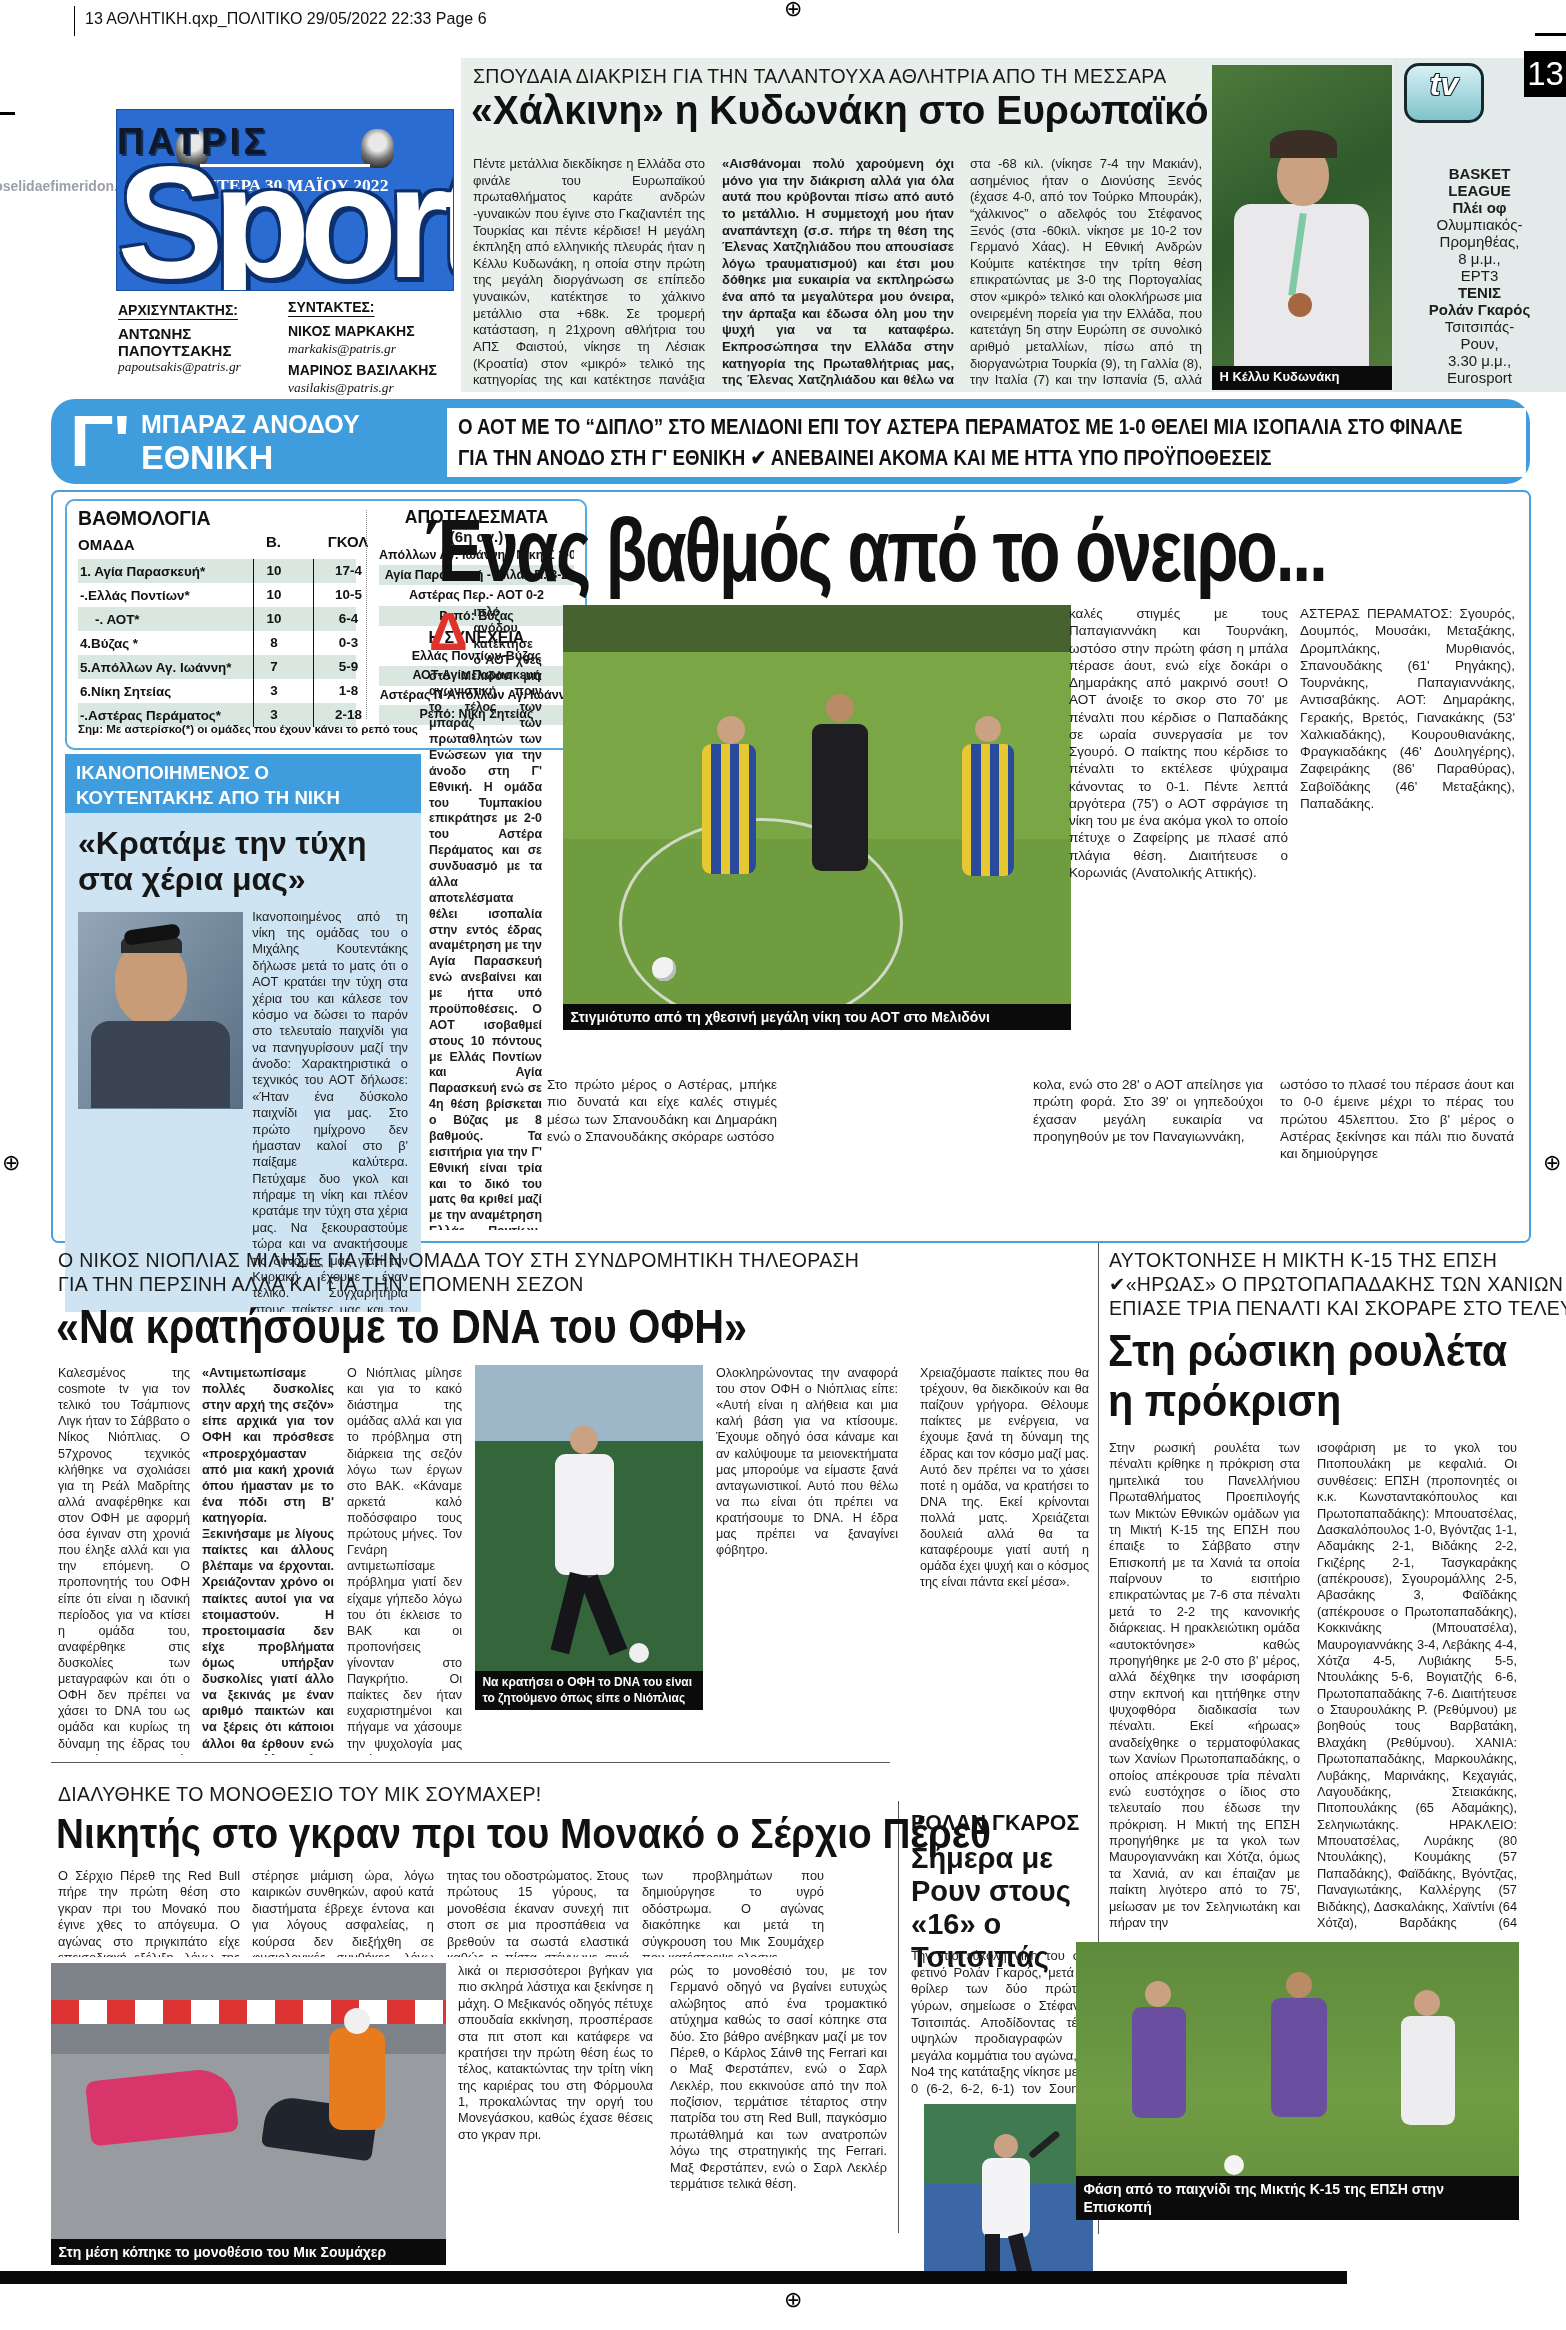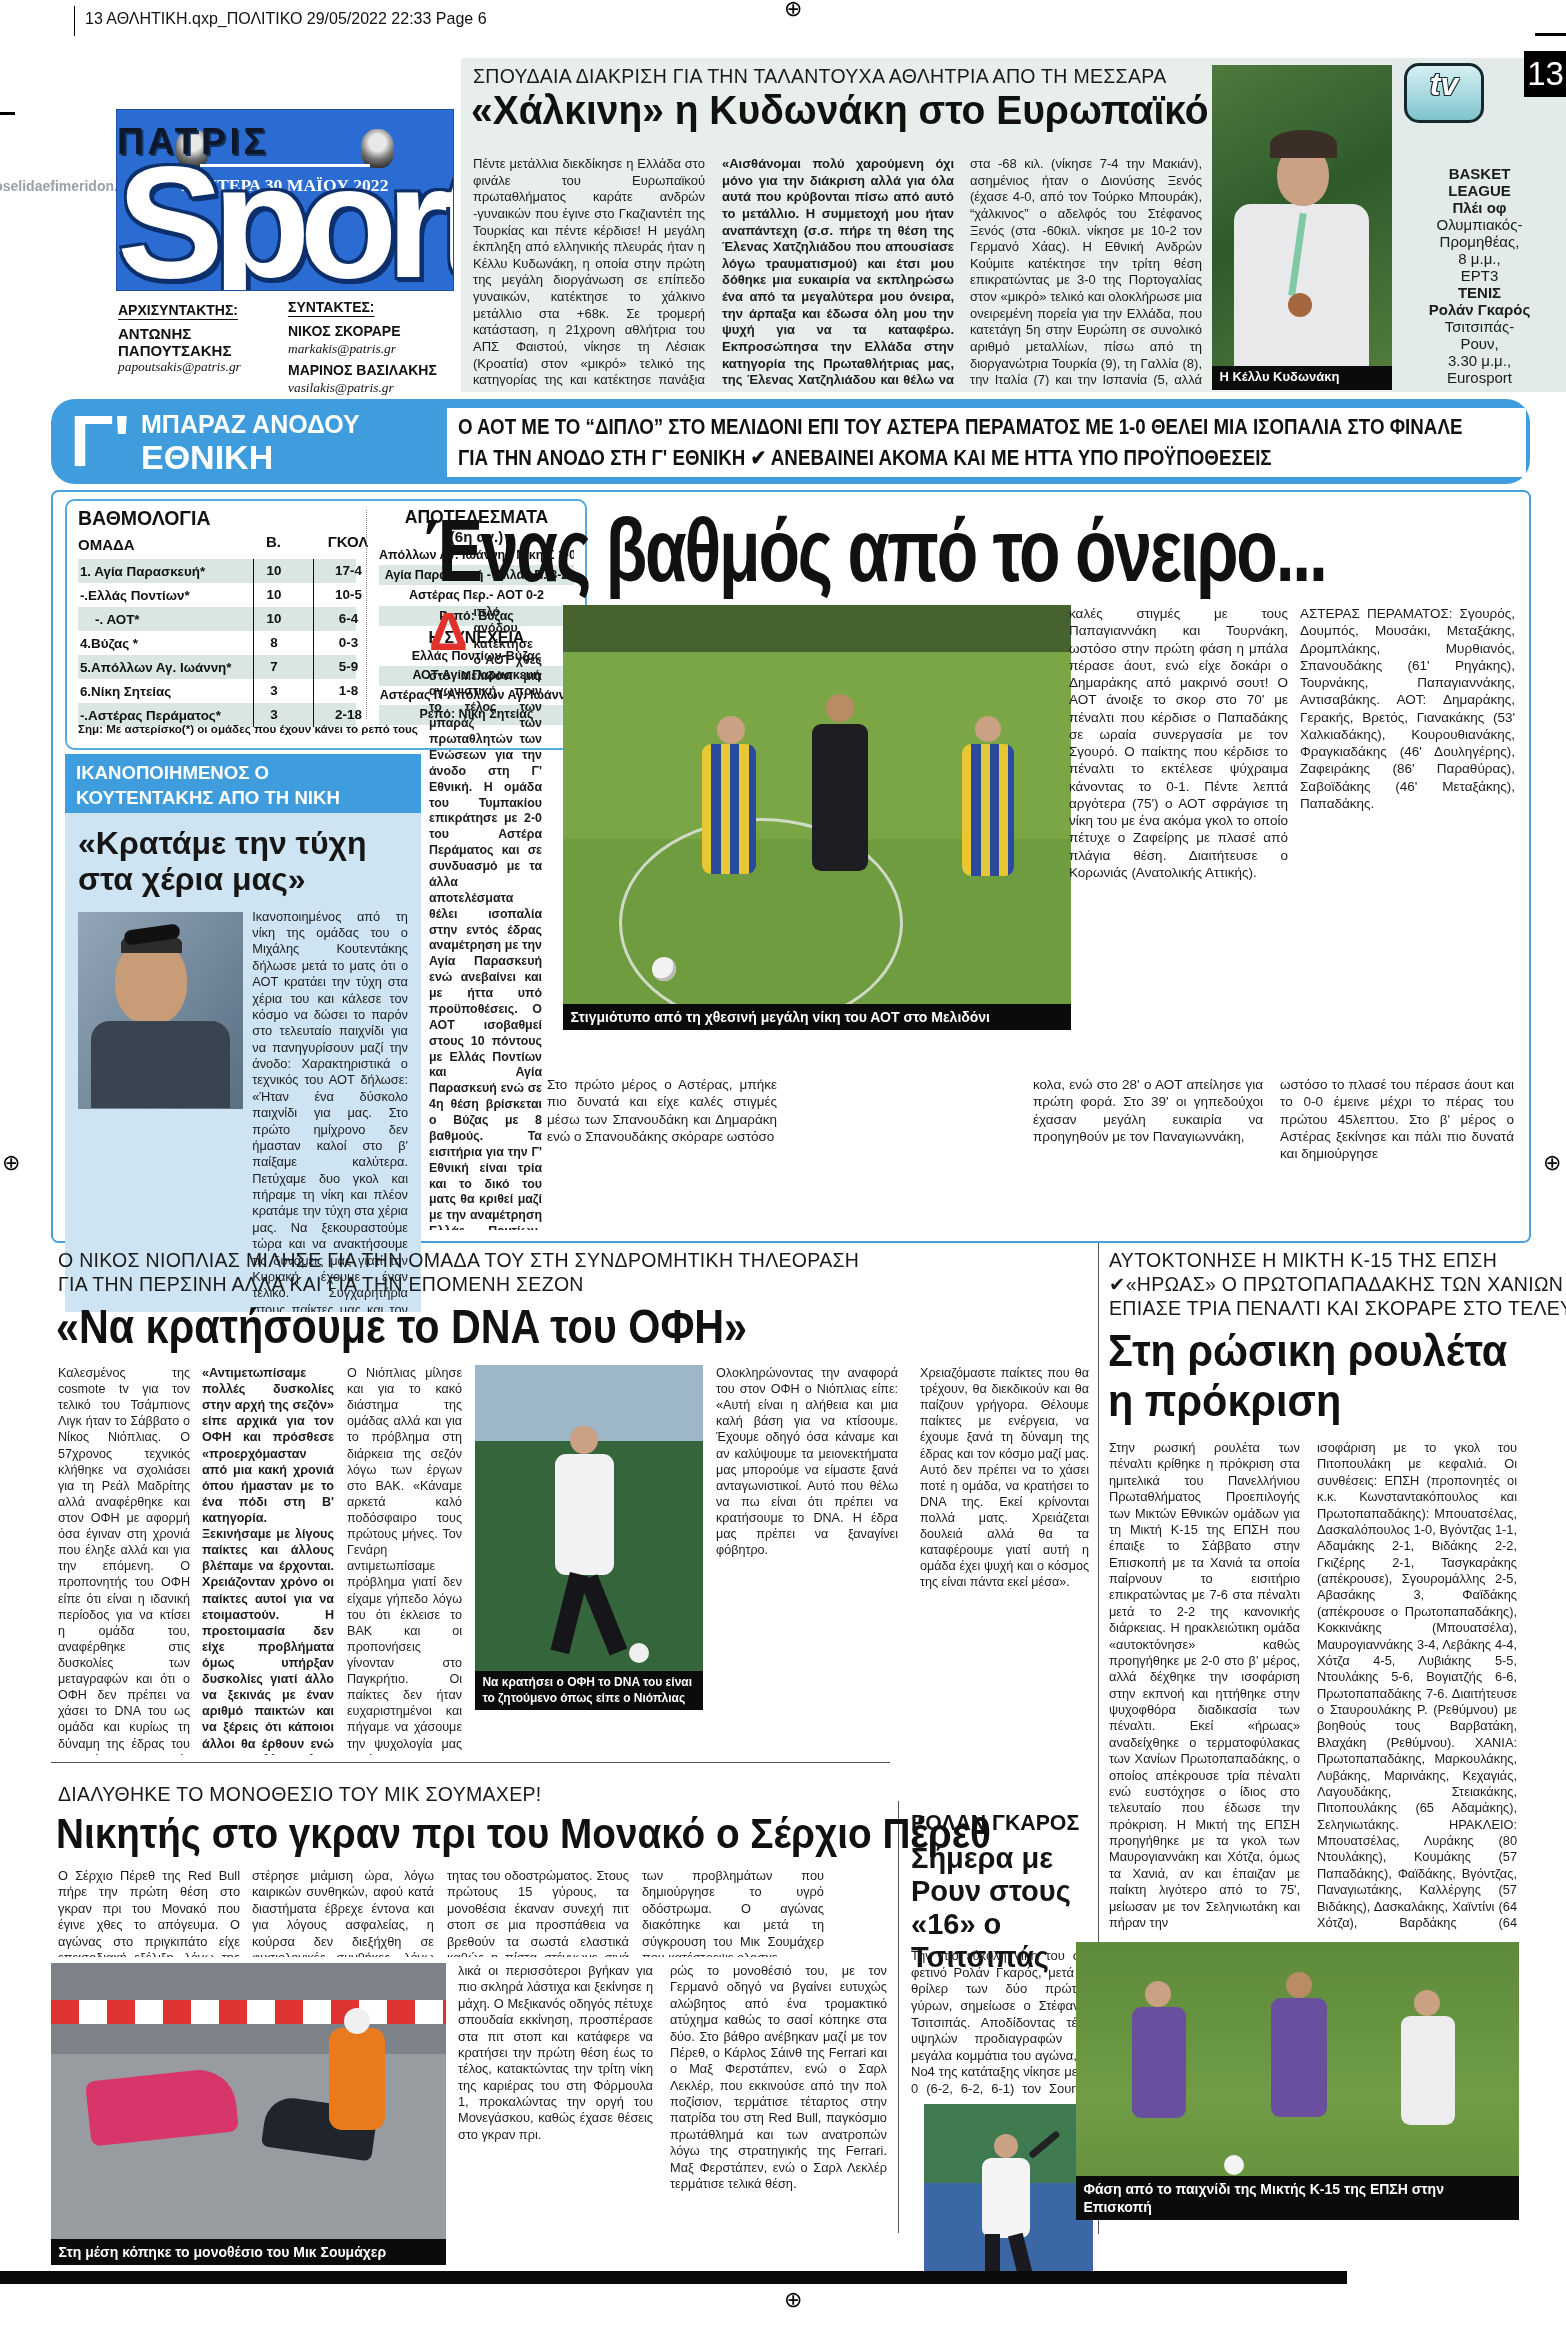--- a/index.html
+++ b/index.html
@@ -73,21 +73,21 @@
 
   <div class="abs" style="left:118px;top:302px;width:160px;">
     <div class="stf-label">ΑΡΧΙΣΥΝΤΑΚΤΗΣ:</div>
     <div class="stf-name">ΑΝΤΩΝΗΣ ΠΑΠΟΥΤΣΑΚΗΣ</div>
     <div class="stf-mail">papoutsakis@patris.gr</div>
   </div>
   <div class="abs" style="left:288px;top:299px;width:199px;">
     <div class="stf-label">ΣΥΝΤΑΚΤΕΣ:</div>
     <div>
 
-        <div style="margin-bottom:3.7px;"><span class="stf-name" style="font-size:14px;">ΝΙΚΟΣ ΣΚΟΡΑΡΕ</span> <span class="stf-mail">markakis@patris.gr</span></div>
+        <div style="margin-bottom:3.7px;"><span class="stf-name" style="font-size:14px;">ΝΙΚΟΣ ΜΑΡΚΑΚΗΣ</span> <span class="stf-mail">markakis@patris.gr</span></div>
 
         <div style="margin-bottom:3.7px;"><span class="stf-name" style="font-size:14px;">ΜΑΡΙΝΟΣ ΒΑΣΙΛΑΚΗΣ</span> <span class="stf-mail">vasilakis@patris.gr</span></div>
       </div>
   </div>
 
   <div class="abs" style="left:461px;top:58px;width:932px;height:334px;background:#e8eeea;"></div>
   <div class="kicker" style="left:473px;top:65px;">ΣΠΟΥΔΑΙΑ ΔΙΑΚΡΙΣΗ ΓΙΑ ΤΗΝ ΤΑΛΑΝΤΟΥΧΑ ΑΘΛΗΤΡΙΑ ΑΠΟ ΤΗ ΜΕΣΣΑΡΑ</div>
   <div class="abs" style="left:471px;top:87px;">
     <span class="condense" style="font-size:41px;font-weight:800;transform:scaleX(.95);">«Χάλκινη» η Κυδωνάκη στο Ευρωπαϊκό καράτε</span>
   </div>

